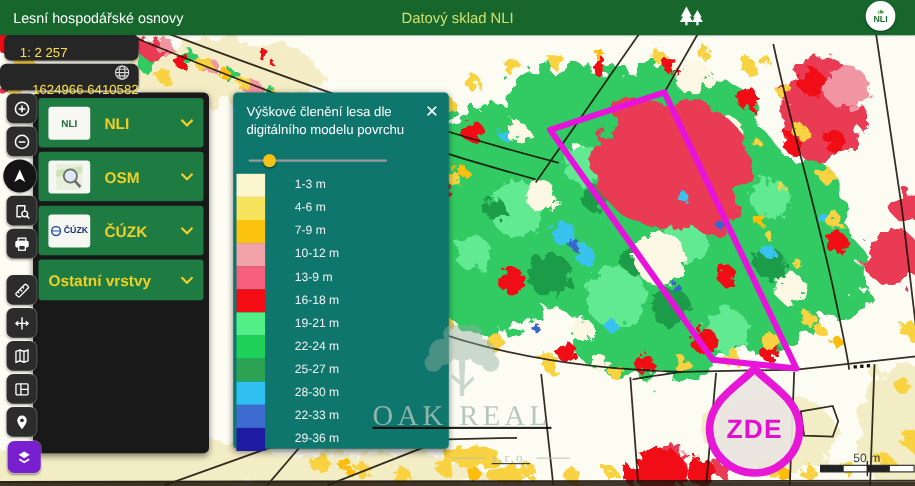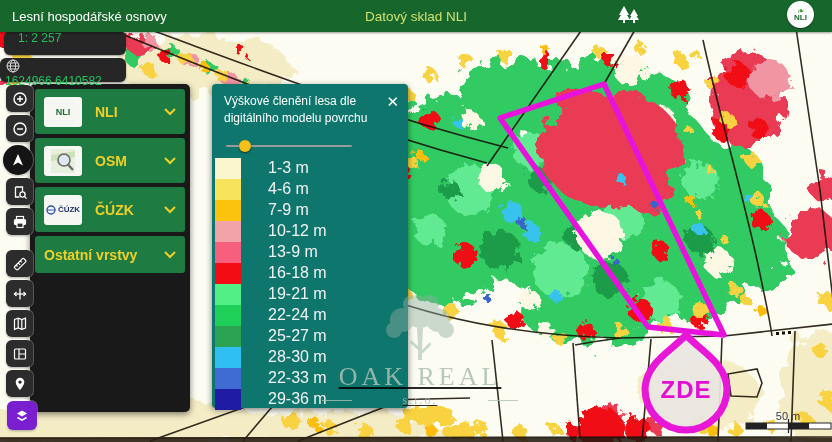--- a/index.html
+++ b/index.html
@@ -13,22 +13,22 @@
           z-index:30;display:flex;align-items:center;box-shadow:0 1px 2px rgba(0,0,0,.4);}
   .header .ltitle{color:#fff;font-size:13px;padding-left:12px;}
   .header .ctitle{position:absolute;left:0;right:0;text-align:center;color:#cfe070;font-size:13.5px;}
   .hdr-trees{position:absolute;left:616px;top:4px;}
   .hdr-badge{position:absolute;left:787px;top:1px;width:27px;height:27px;border-radius:50%;
              background:#fff;display:flex;flex-direction:column;align-items:center;justify-content:center;
              box-shadow:0 1px 2px rgba(0,0,0,.4);}
   .hdr-badge .nli-leaf{font-size:9px;line-height:6px;color:#3f9b35;transform:rotate(-15deg);}
   .hdr-badge .nli-txt{font-size:8px;font-weight:bold;color:#1d6b30;line-height:8px;}
   
-  .info-box{position:absolute;background:#262626;border-radius:6px;color:#22c55e;font-size:12px;
-            display:flex;align-items:flex-start;z-index:25;box-shadow:0 1px 2px rgba(0,0,0,.4);}
+  .info-box{position:absolute;background:#262626;border-radius:6px;color:#fde047;font-size:12px;
+            display:flex;align-items:flex-end;z-index:25;box-shadow:0 1px 2px rgba(0,0,0,.4);}
   #scale-box{left:4px;top:31px;width:122px;height:24px;padding-left:14px;}
   #coord-box{left:0px;top:58px;width:126px;height:24px;padding-left:5px;flex-direction:column;}
   #coord-box .globe{margin-right:7px;display:flex;}
   
   .toolbar{position:absolute;left:6px;top:85px;width:32px;z-index:20;}
   .tb-btn{width:27px;height:27px;background:#2c2c2c;border-radius:6px;margin-bottom:3px;
           display:flex;align-items:center;justify-content:center;
           box-shadow:0 0 0 1px rgba(255,255,255,.28),0 1px 2px rgba(0,0,0,.4);}
   .tb-btn.compass{width:30px;height:30px;border-radius:50%;background:#141414;margin-left:-3px;}
   .tb-btn.gap{margin-top:15px;}
@@ -50,28 +50,28 @@
                 border-radius:4px;z-index:10;color:#fff;box-shadow:0 2px 6px rgba(0,0,0,.5);}
   .lg-head{position:relative;padding:9px 26px 0 12px;font-size:12px;line-height:1.45;}
   .lg-close{position:absolute;right:9px;top:7px;font-size:15px;color:#fff;cursor:pointer;}
   .lg-slider{position:relative;margin:12px 14px 6px 14px;height:12px;}
   .lg-track{position:absolute;left:0;top:5px;width:126px;height:2px;background:#9a9a9a;border-radius:1px;}
   .lg-knob{position:absolute;top:0;width:12px;height:12px;border-radius:50%;background:#f2c219;
            box-shadow:0 1px 2px rgba(0,0,0,.6);}
   .lg-list{margin-top:2px;}
   .lg-row{display:flex;align-items:center;height:21px;}
   .lg-swatch{width:26px;height:21px;margin-left:3px;flex:none;}
-  .lg-label{margin-left:27px;font-size:16px;color:#f2f2f2;}
+  .lg-label{margin-left:27px;font-size:11px;color:#f2f2f2;}
   
   .watermark{position:absolute;left:322px;top:290px;width:196px;z-index:40;pointer-events:none;
              text-align:center;text-decoration:underline;}
   .wm-tree{opacity:.45;}
   .wm-line1{font-family:"Liberation Serif",serif;font-size:26px;letter-spacing:4px;
             color:#aabfb4;opacity:.85;margin-top:-4px;}
-  .wm-line2{display:flex;align-items:center;justify-content:space-between;gap:6px;margin-top:1px;opacity:.8;}
+  .wm-line2{display:flex;align-items:center;justify-content:flex-end;gap:6px;margin-top:16px;opacity:.8;}
   .wm-line2 .dash{width:30px;height:1px;background:#aabfb4;}
   .wm-line2 .sro{font-family:"Liberation Serif",serif;font-size:12px;letter-spacing:2px;color:#aabfb4;}
 </style>
 </head>
 <body>
 
 <div id="app">
 
   <svg id="map-svg" viewBox="0 0 832 442">
     <defs>

